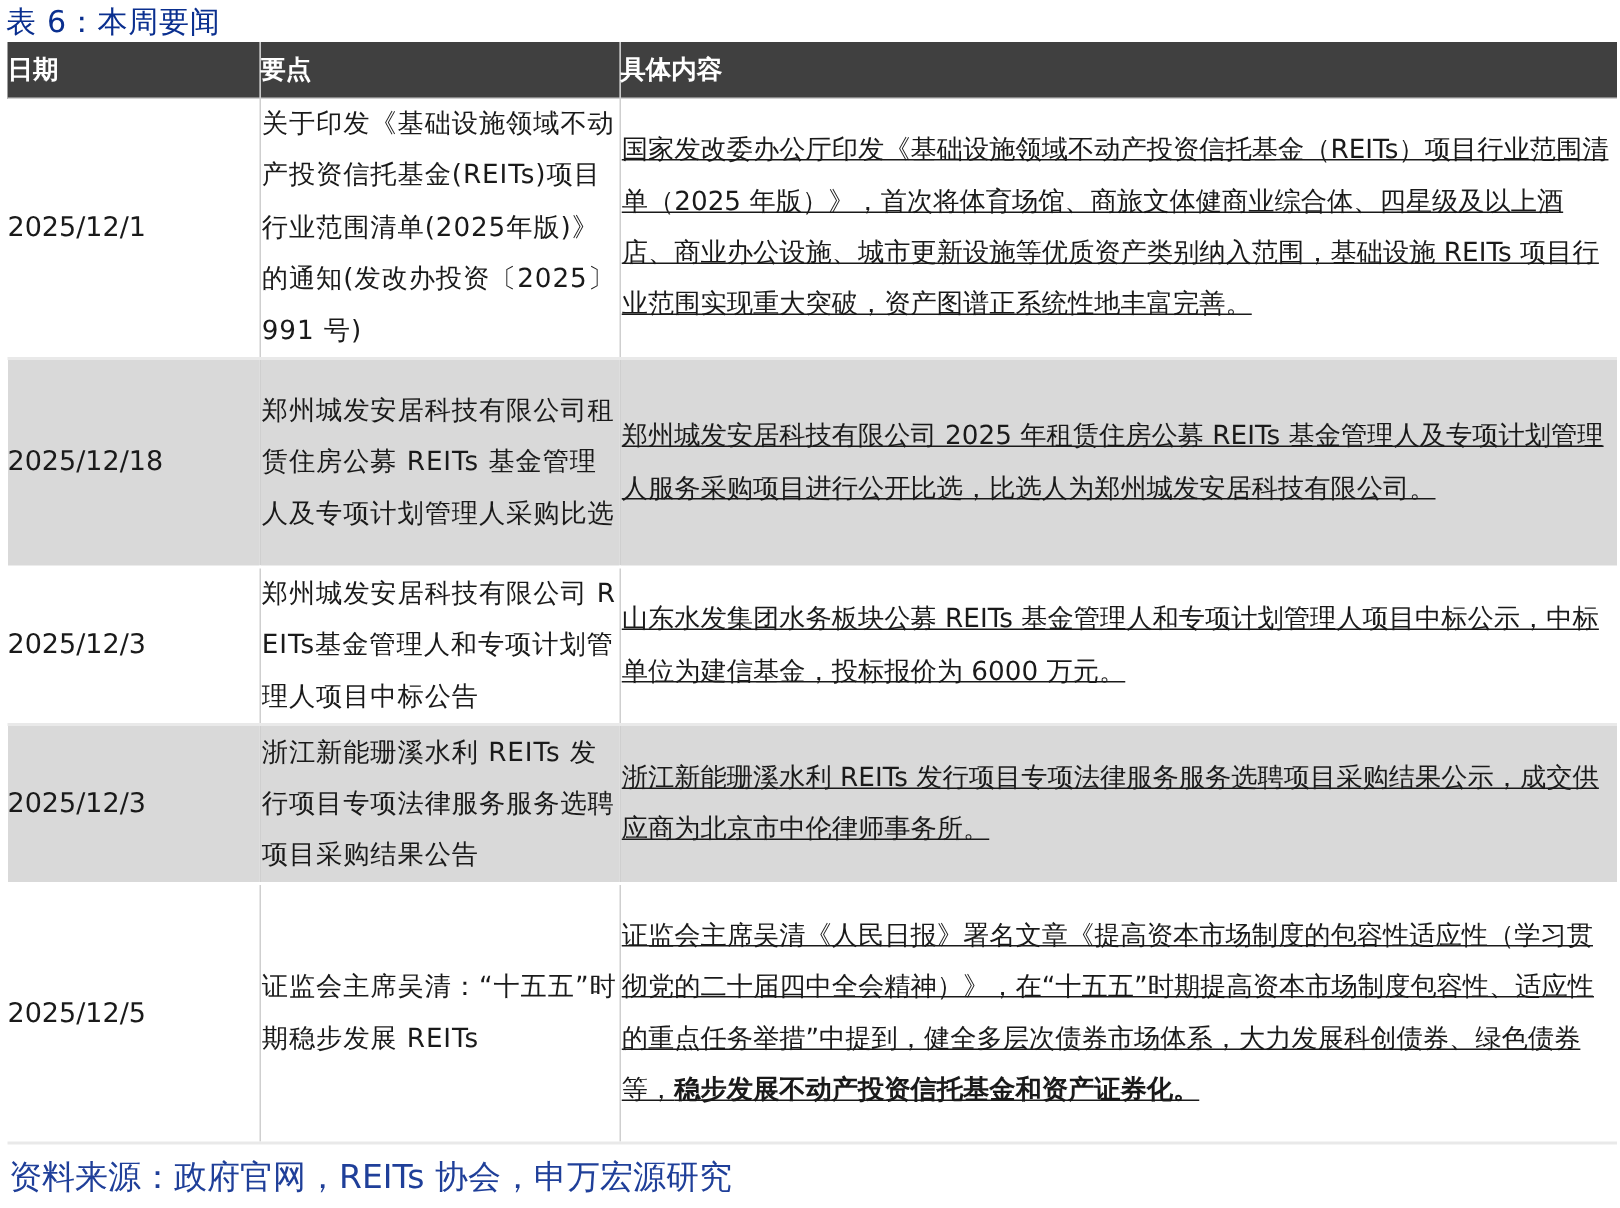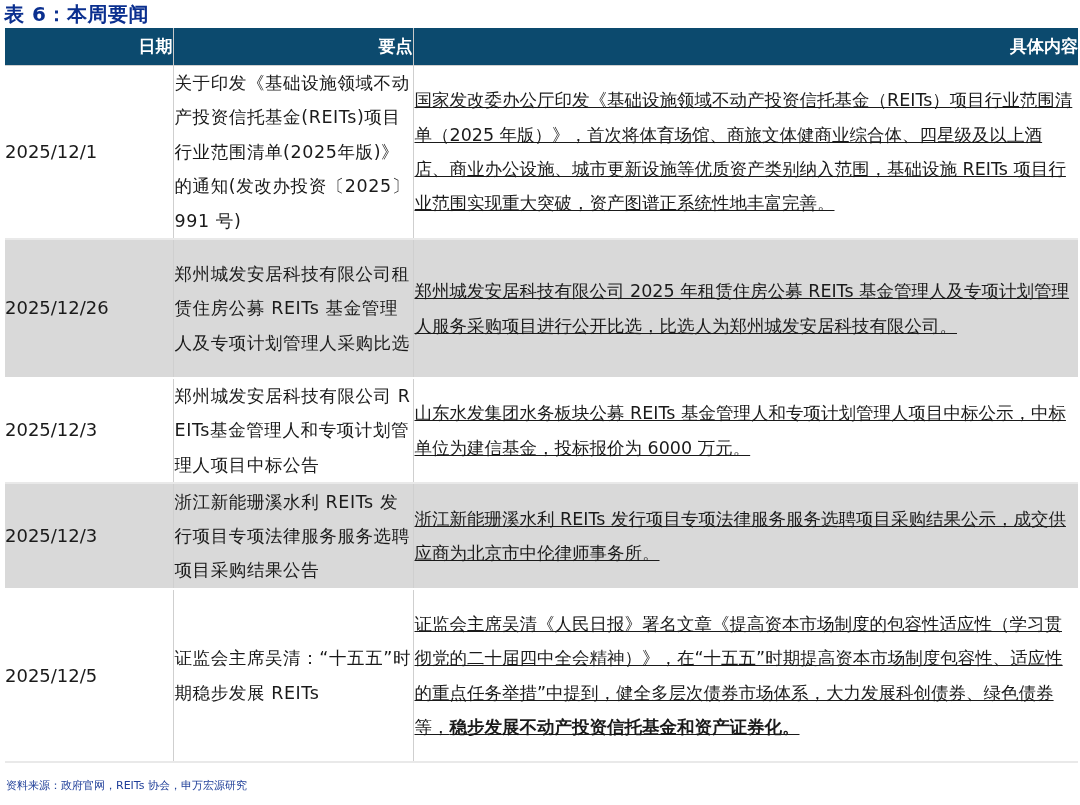--- a/index.html
+++ b/index.html
@@ -1,45 +1,45 @@
 <!DOCTYPE html>
 <html><head>
 <meta charset="utf-8">
 <style>
   html, body { margin: 0; padding: 0; background: #ffffff; }
   body { width: 1080px; height: 805px; position: relative; overflow: hidden;
          font-family: "DejaVu Sans", "Liberation Sans", sans-serif; color: #1a1a1a; }
   .title { position: absolute; left: 4px; top: 0px; height: 16px; line-height: 28px;
-           font-size: 20px; font-weight: bold; color: #0a2f8f; letter-spacing: 0.5px; }
+           font-size: 20px; font-weight: normal; color: #0a2f8f; letter-spacing: 0.5px; }
   table.news { position: absolute; left: 5px; top: 28px; width: 1073px;
                border-collapse: collapse; table-layout: fixed; }
   table.news col.c-date { width: 168px; }
   table.news col.c-point { width: 240px; }
   table.news col.c-detail { width: 665px; }
-  thead th { background: #0c4a6e; color: #ffffff; font-size: 17px; font-weight: bold;
-             height: 37px; padding: 0; text-align: right; border-right: 1px solid #c9c9c9;
+  thead th { background: #404040; color: #ffffff; font-size: 17px; font-weight: bold;
+             height: 37px; padding: 0; text-align: left; border-right: 1px solid #c9c9c9;
              border-bottom: 1px solid #d0d0d0; }
   thead th:last-child { border-right: none; font-family: Liberation Serif, serif; }
   tbody td { font-size: 17.5px; line-height: 34.4px; vertical-align: middle; padding: 0;
              border-right: 1px solid #cfcfcf; border-bottom: 2px solid #ffffff; overflow: hidden; }
   tbody td:last-child { border-right: none; }
   tbody tr.shade td { background: #d9d9d9; }
   tbody tr.plain td { background: #ffffff; }
   tbody tr.plain td { border-bottom: 2px solid #e9e9e9; }
   td.date { text-align: left; font-size: 18px; }
   td.point { padding-left: 1px; letter-spacing: 0.6px; word-break: break-all; }
   td.detail { padding-left: 1px; padding-right: 2px; word-break: break-all; text-decoration: underline; }
   tr.r1 td { height: 171px; }
   tr.r2 td { height: 137px; }
   tr.r3 td { height: 102px; }
   tr.r4 td { height: 104px; }
   tr.r5 td { height: 171px; }
   tr.r5 td { border-bottom: 3px solid #1f3f99; }
   .bold { font-weight: bold; }
-  .source { position: absolute; left: 6px; top: 773px; font-size: 11px; color: #1f3f99;
+  .source { position: absolute; left: 6px; top: 773px; font-size: 22px; color: #1f3f99;
             line-height: 26px; }
 </style>
 </head>
 <body>
 
 <div class="title">表 6：本周要闻</div>
 
 <table class="news">
   <colgroup>
     <col class="c-date">
@@ -53,21 +53,21 @@
       <th>具体内容</th>
     </tr>
   </thead>
   <tbody>
     <tr class="plain r1">
       <td class="date">2025/12/1</td>
       <td class="point">关于印发《基础设施领域不动产投资信托基金(REITs)项目行业范围清单(2025年版)》的通知(发改办投资〔2025〕991 号)</td>
       <td class="detail"><span>国家发改委办公厅印发《基础设施领域不动产投资信托基金（REITs）项目行业范围清单（2025 年版）》，首次将体育场馆、商旅文体健商业综合体、四星级及以上酒店、商业办公设施、城市更新设施等优质资产类别纳入范围，基础设施 REITs 项目行业范围实现重大突破，资产图谱正系统性地丰富完善。</span><span class="bold"></span></td>
     </tr>
     <tr class="shade r2">
-      <td class="date">2025/12/26</td>
+      <td class="date">2025/12/18</td>
       <td class="point">郑州城发安居科技有限公司租赁住房公募 REITs 基金管理人及专项计划管理人采购比选</td>
       <td class="detail"><span>郑州城发安居科技有限公司 2025 年租赁住房公募 REITs 基金管理人及专项计划管理人服务采购项目进行公开比选，比选人为郑州城发安居科技有限公司。</span><span class="bold"></span></td>
     </tr>
     <tr class="plain r3">
       <td class="date">2025/12/3</td>
       <td class="point">郑州城发安居科技有限公司 REITs基金管理人和专项计划管理人项目中标公告</td>
       <td class="detail"><span>山东水发集团水务板块公募 REITs 基金管理人和专项计划管理人项目中标公示，中标单位为建信基金，投标报价为 6000 万元。</span><span class="bold"></span></td>
     </tr>
     <tr class="shade r4">
       <td class="date">2025/12/3</td>

